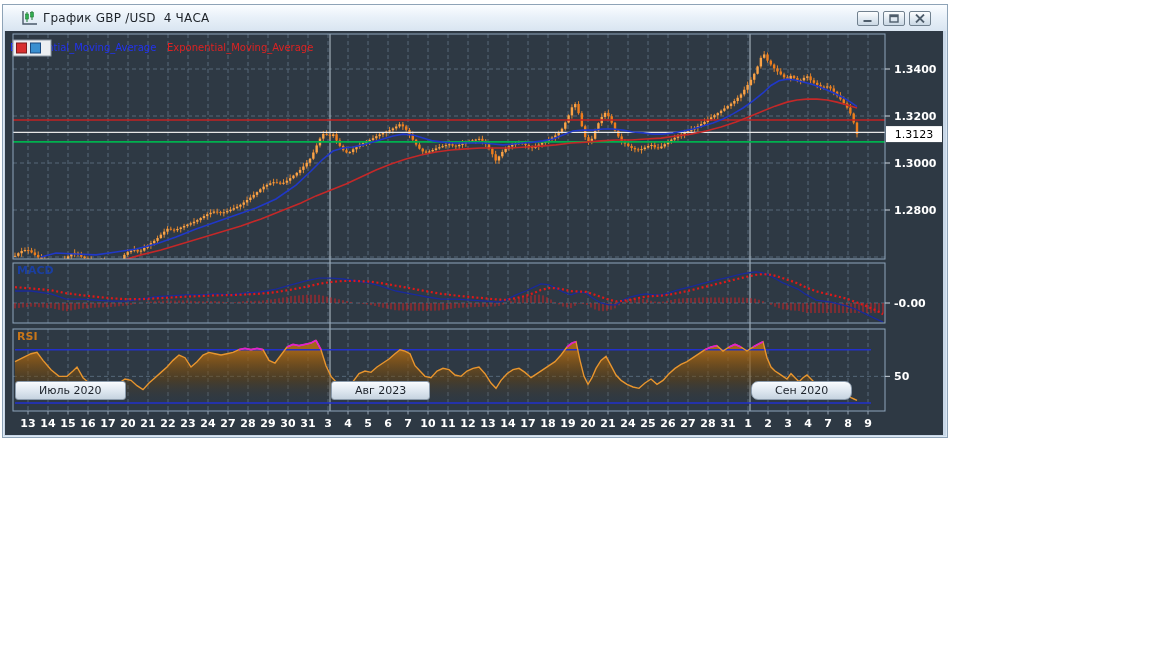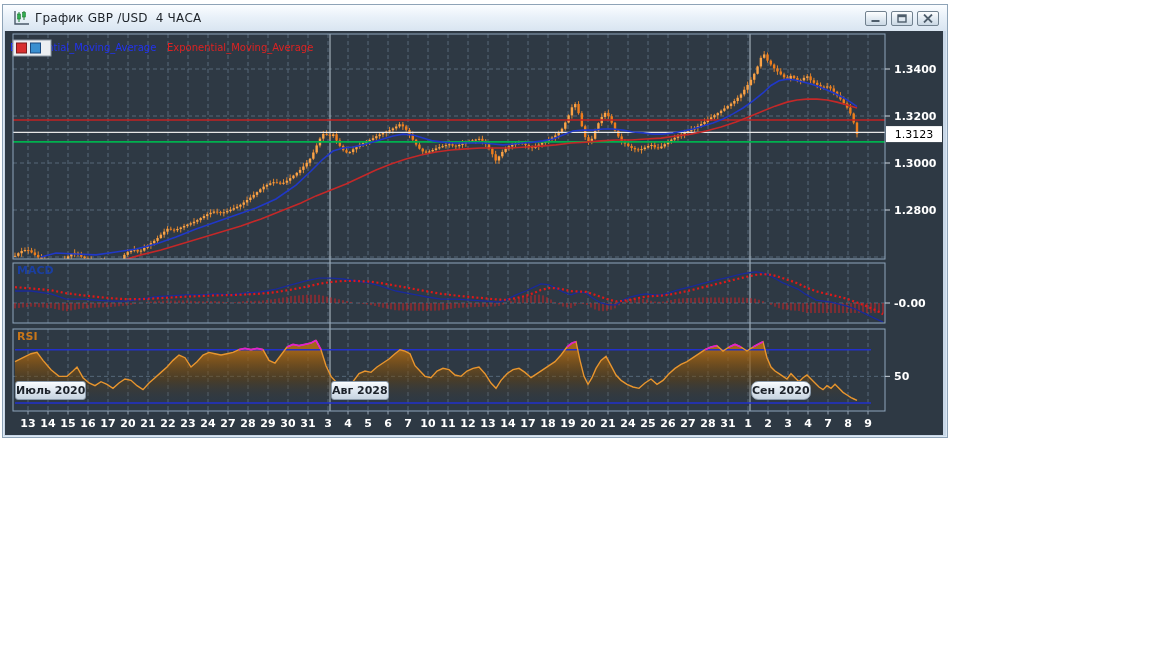--- a/index.html
+++ b/index.html
@@ -1,31 +1,31 @@
 <!DOCTYPE html>
 <html><head>
 <meta charset="utf-8">
 <style>
   html,body{margin:0;padding:0;background:#ffffff;width:1152px;height:648px;
     font-family:"DejaVu Sans","Liberation Sans",sans-serif;}
   .window{position:absolute;left:2px;top:4px;width:944px;height:432px;
     border:1px solid #8ea3b7;background:#c9d8e8;box-shadow:0 0 0 1px #dce8f4 inset;}
   .titlebar{position:absolute;left:0;top:0;right:0;height:26px;
     background:linear-gradient(#fbfdff,#e9f1f9 45%,#d9e5f1);
-    display:flex;align-items:center;padding:0 8px;box-sizing:border-box;}
+    display:flex;align-items:center;padding:0 16px;box-sizing:border-box;}
   .ticon{width:18px;height:16px;margin:0 4px 0 2px;flex:0 0 auto;}
   .title{font-size:12px;color:#1d2228;letter-spacing:.2px;white-space:pre;}
   .controls{margin-left:auto;display:flex;gap:4px;}
   .wbtn{width:22px;height:15px;border:1px solid #71818f;border-radius:2px;
     background:linear-gradient(#fdfeff,#dde7f0 60%,#cbd8e4);padding:0;display:flex;
     align-items:center;justify-content:center;cursor:pointer;}
   .client{position:absolute;left:2px;top:26px;width:938px;height:404px;background:#2e3944;overflow:hidden;}
   svg text{font-family:"DejaVu Sans","Liberation Sans",sans-serif;}
-  .month-btn{position:absolute;height:17px;line-height:17px;padding:0 0;
-    font-size:11px;font-weight:700;color:#1c222a;text-align:center;
+  .month-btn{position:absolute;height:17px;line-height:17px;padding:0 23px;
+    font-size:11px;font-weight:400;color:#1c222a;text-align:center;
     background:linear-gradient(#f8fbfe,#dde6ef 55%,#c6d3e0);
     border:1px solid #8a9aab;border-radius:3px;box-shadow:0 1px 0 rgba(255,255,255,.5) inset;
     white-space:nowrap;cursor:pointer;}
 </style>
 </head>
 <body>
 
 <div class="window">
   <div class="titlebar">
     <span class="ticon">
@@ -1099,16 +1099,16 @@
           <text x="803" y="396" font-size="11" font-weight="bold" text-anchor="middle" fill="#ffffff">4</text>
           <line x1="823" y1="380" x2="823" y2="383.5" stroke="#93a2b0" stroke-width="1"></line>
           <text x="823" y="396" font-size="11" font-weight="bold" text-anchor="middle" fill="#ffffff">7</text>
           <line x1="843" y1="380" x2="843" y2="383.5" stroke="#93a2b0" stroke-width="1"></line>
           <text x="843" y="396" font-size="11" font-weight="bold" text-anchor="middle" fill="#ffffff">8</text>
           <line x1="863" y1="380" x2="863" y2="383.5" stroke="#93a2b0" stroke-width="1"></line>
           <text x="863" y="396" font-size="11" font-weight="bold" text-anchor="middle" fill="#ffffff">9</text>
         </g>
     </svg>
     <div class="month-btn" style="left: 10px; top: 350px;">Июль 2020</div>
-    <div class="month-btn" style="left: 326px; top: 350px;">Авг 2028</div>
+    <div class="month-btn" style="left: 326px; top: 350px;">Авг 2023</div>
     <div class="month-btn" style="left: 746px; top: 350px; border-radius: 7px;">Сен 2020</div>
   </div>
 </div>
 
 </body></html>

